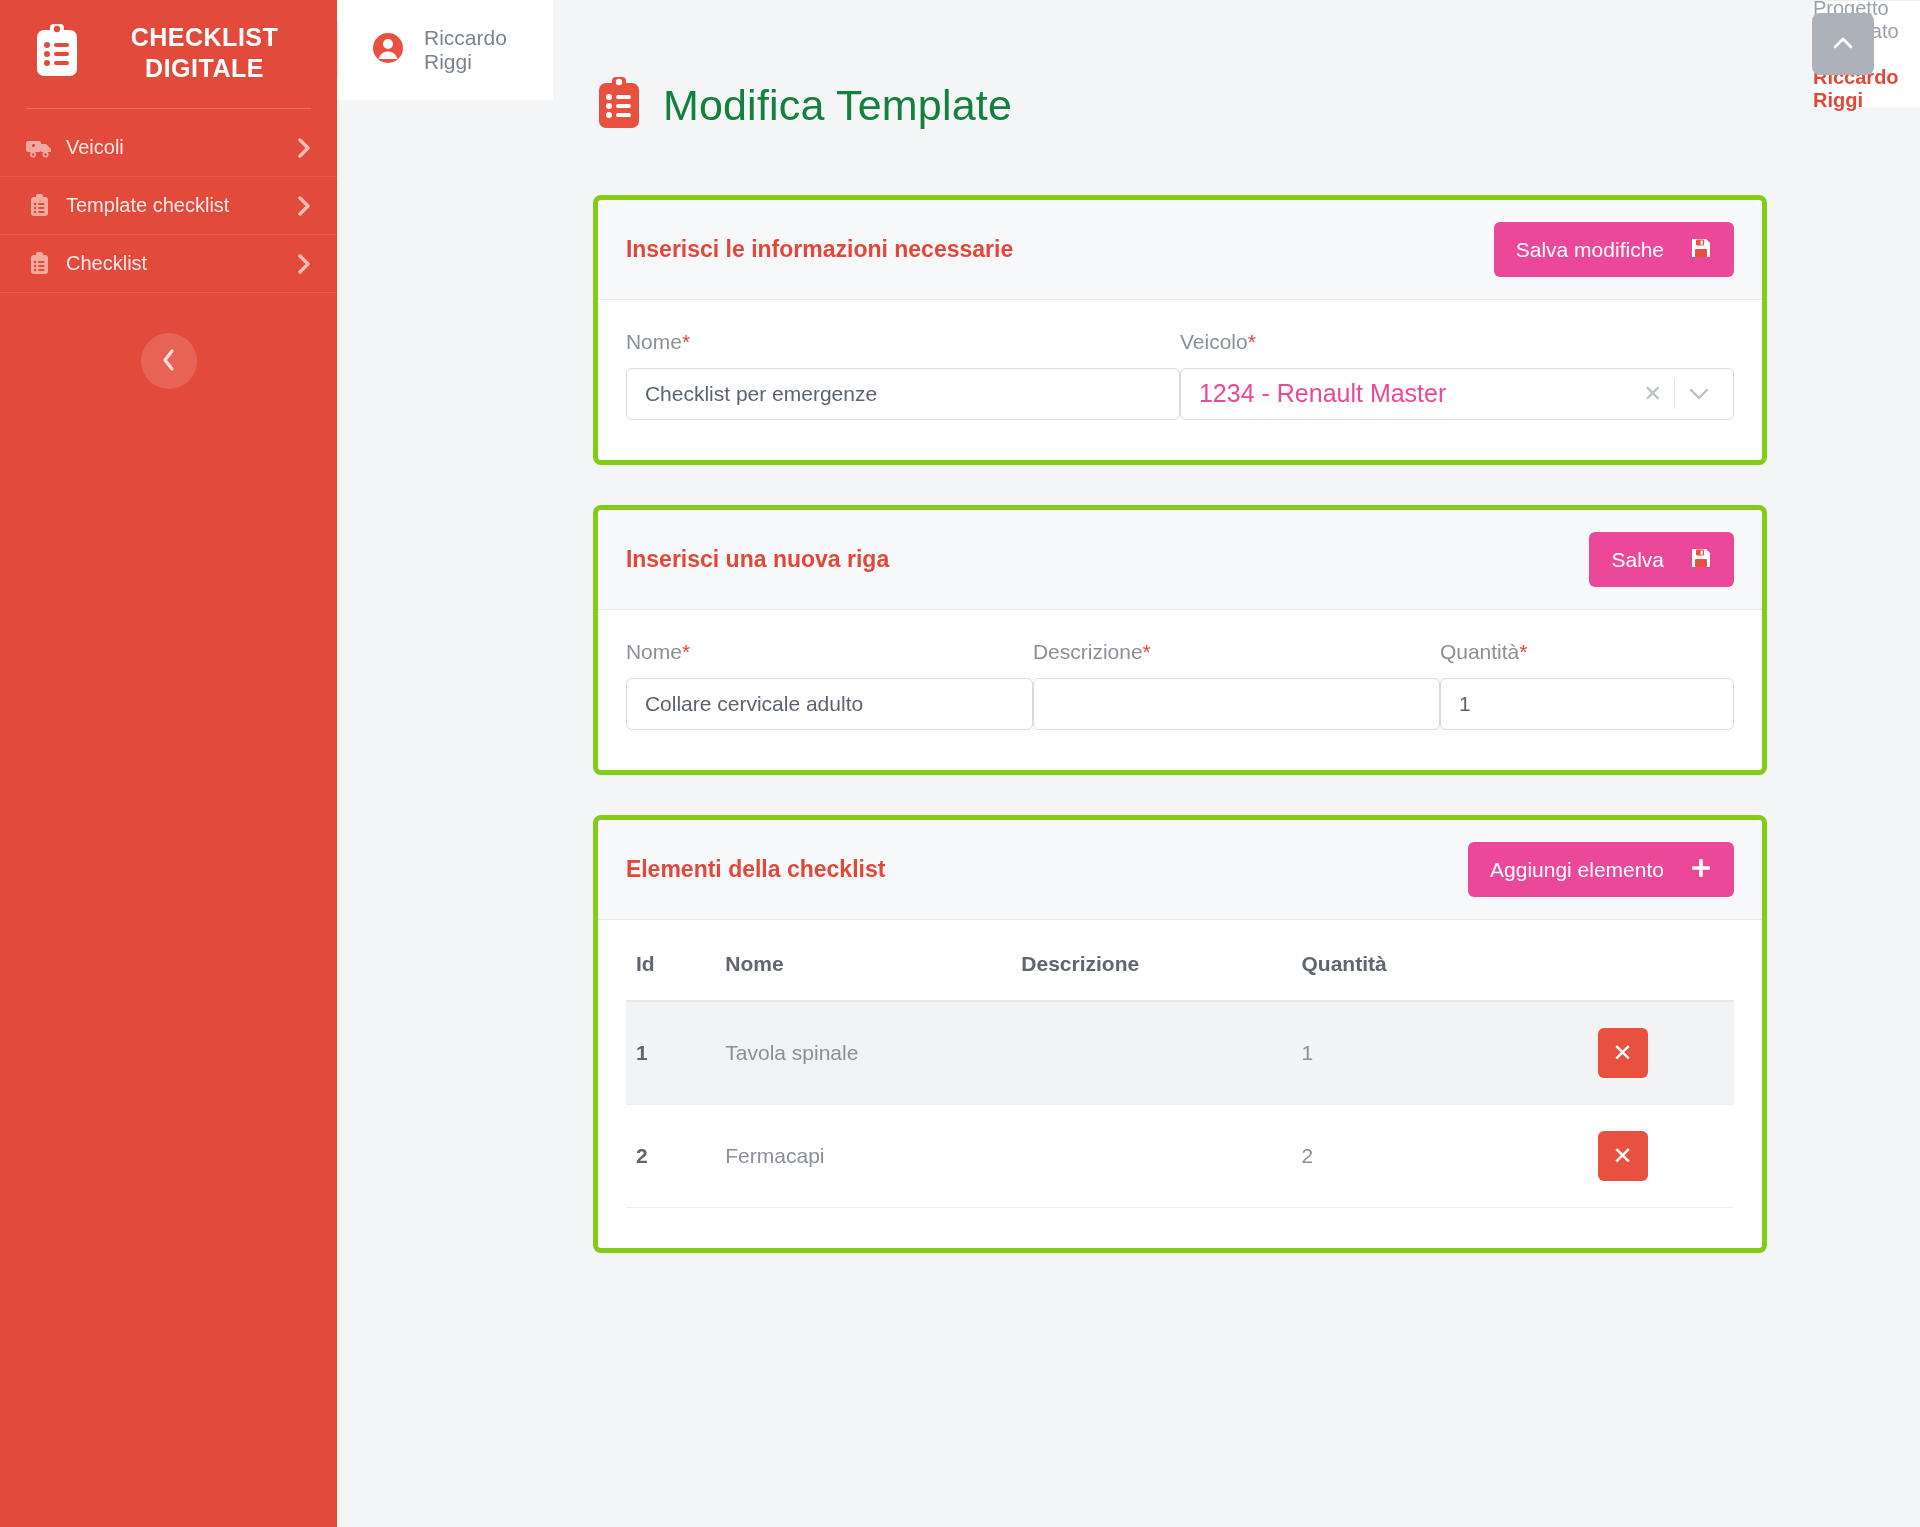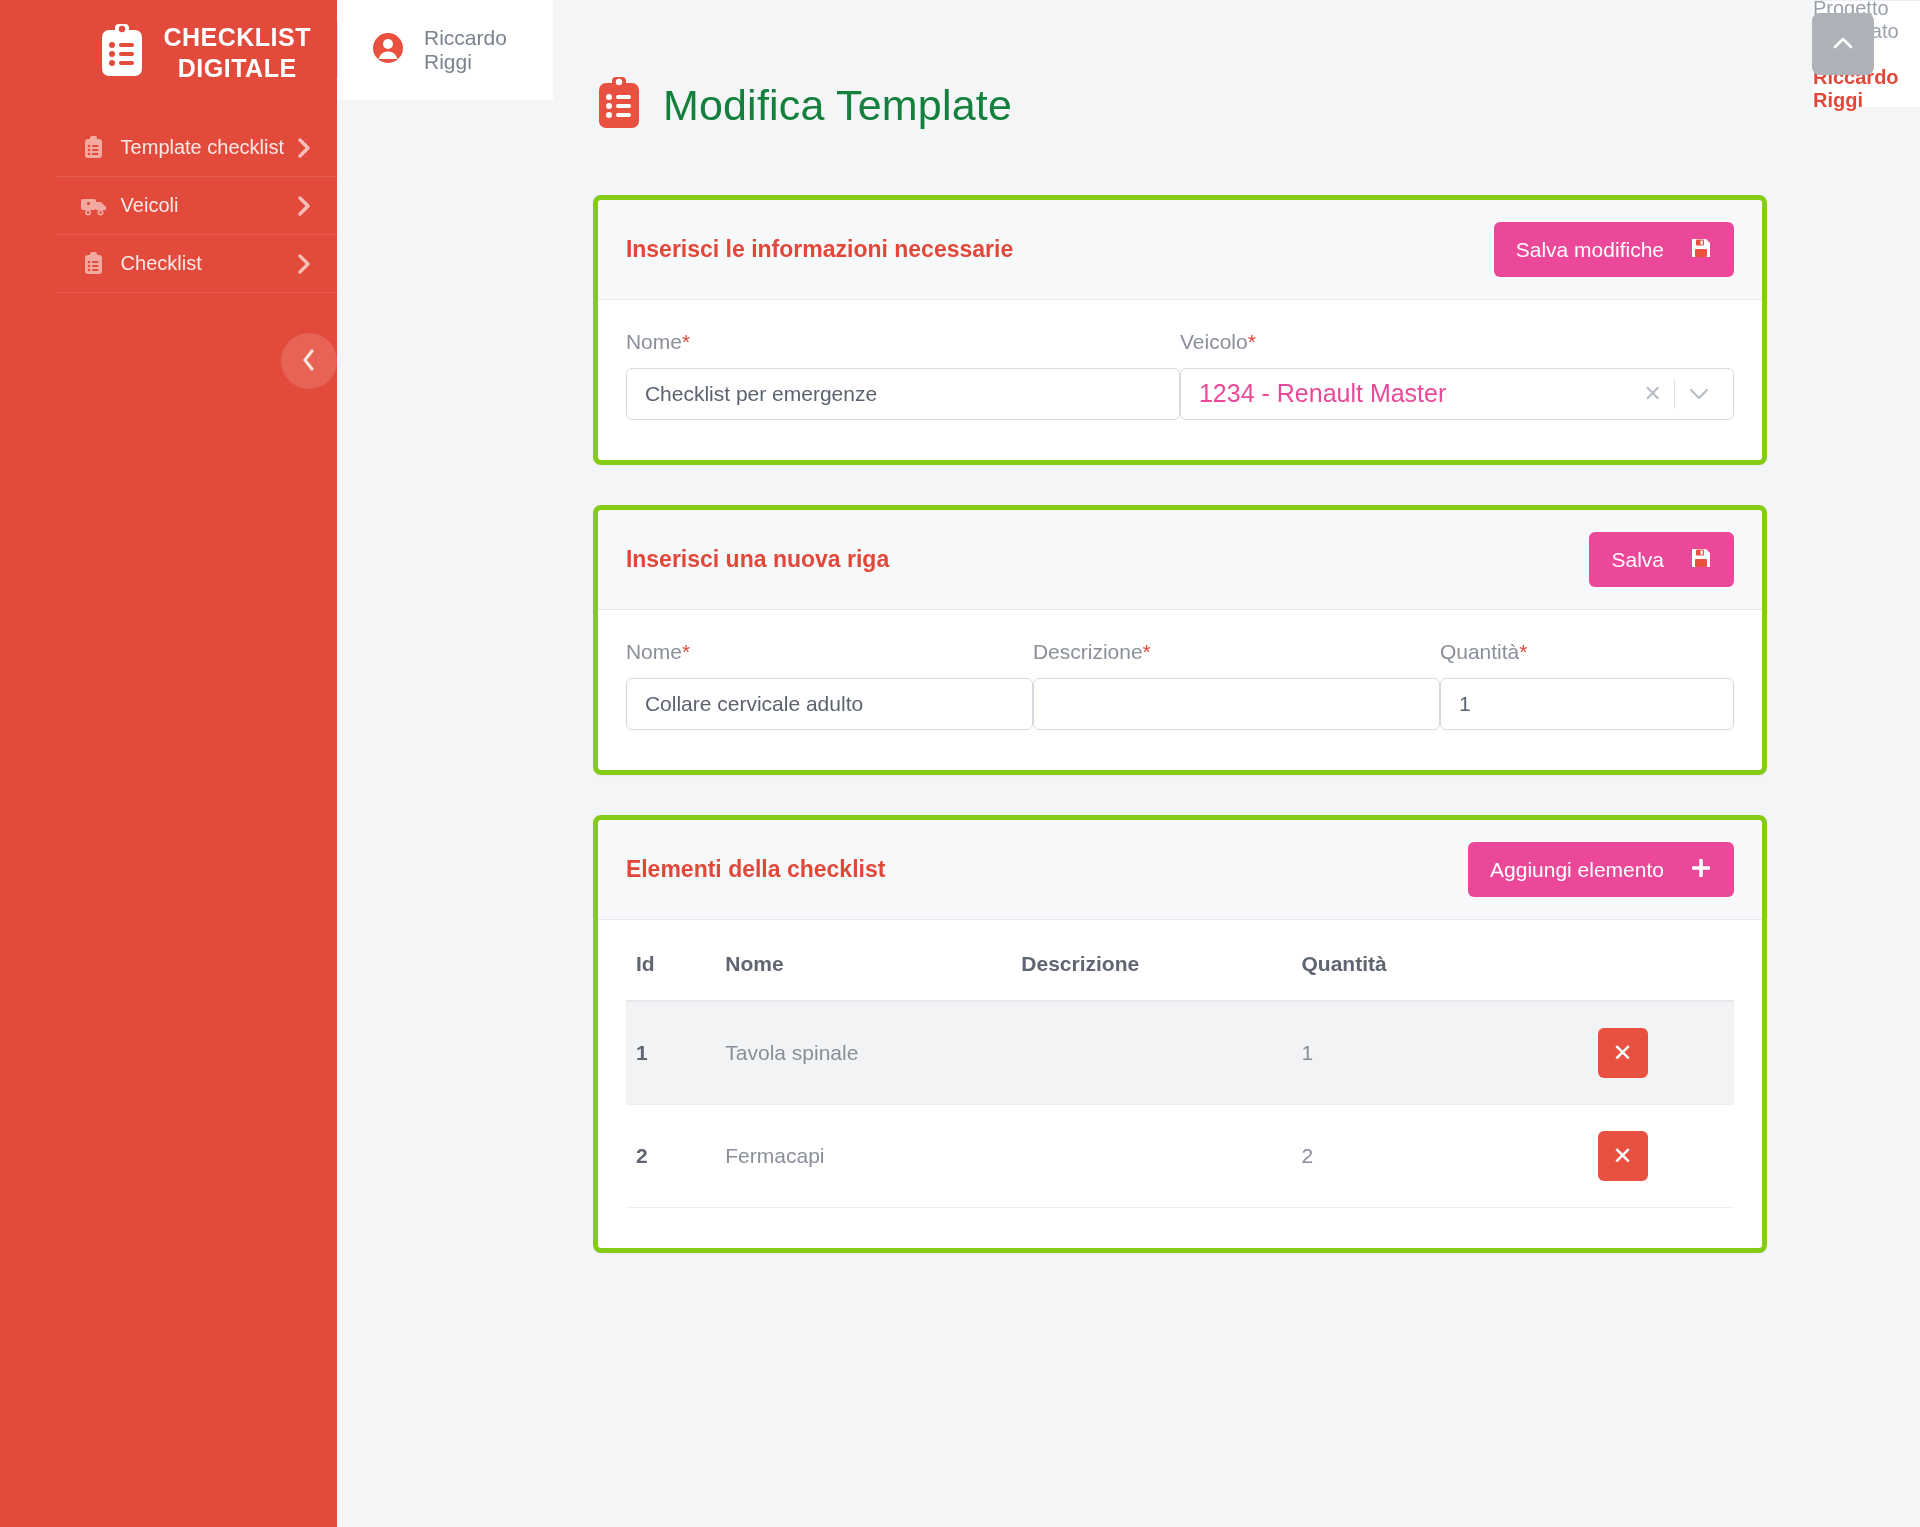--- a/index.html
+++ b/index.html
@@ -15,21 +15,20 @@
 
   
   .sidebar {
     width: 337px;
     flex: 0 0 337px;
     background: #e24a3b;
     color: #ffffff;
     display: flex;
     flex-direction: column;
     position: relative;
-    align-items: flex-end;
   }
   .brand {
     display: flex;
     align-items: center;
     gap: 18px;
     padding: 16px 26px 18px 34px;
     min-height: 108px;
   }
   .brand-icon { flex: 0 0 auto; display: block; }
   .brand-text {
@@ -269,53 +268,53 @@
         <div>DIGITALE</div>
       </div>
     </div>
     <div class="sidebar-divider"></div>
 
     <nav class="nav">
 
 
       <div class="nav-item">
         <span class="nav-icon">
+          <svg width="26" height="20" viewBox="0 0 26 20" aria-hidden="true" fill="#f7c4bd">
+            <rect x="0" y="3" width="15" height="11" rx="2"></rect>
+            <path d="M15 6h5l5 5v3h-10z"></path>
+            <circle cx="7" cy="16.5" r="3" fill="#f7c4bd"></circle>
+            <circle cx="7" cy="16.5" r="1.3" fill="#e24a3b"></circle>
+            <circle cx="19.5" cy="16.5" r="3" fill="#f7c4bd"></circle>
+            <circle cx="19.5" cy="16.5" r="1.3" fill="#e24a3b"></circle>
+            <rect x="6" y="6.6" width="3" height="1.9" fill="#e24a3b"></rect>
+            <rect x="6.6" y="6" width="1.9" height="3" fill="#e24a3b"></rect>
+          </svg>
+        </span>
+        <span class="nav-label">Veicoli</span>
+        <span class="nav-chev">
+          <svg width="13" height="20" viewBox="0 0 13 20" aria-hidden="true">
+              <path d="M2 2l8 8-8 8" fill="none" stroke="#fbd3cd" stroke-width="3.4" stroke-linecap="round" stroke-linejoin="round"></path>
+            </svg>
+        </span>
+      </div>
+
+      <div class="nav-item">
+        <span class="nav-icon">
           <svg width="19" height="23" viewBox="0 0 19 23" aria-hidden="true">
             <rect x="1" y="3" width="17" height="19" rx="3" fill="#f7c4bd"></rect>
             <rect x="6" y="0" width="7" height="5.5" rx="2" fill="#f7c4bd"></rect>
             <circle cx="5" cy="10" r="1.3" fill="#e24a3b"></circle>
             <circle cx="5" cy="14" r="1.3" fill="#e24a3b"></circle>
             <circle cx="5" cy="18" r="1.3" fill="#e24a3b"></circle>
             <rect x="8" y="9" width="6.5" height="2" rx="1" fill="#e24a3b"></rect>
             <rect x="8" y="13" width="6.5" height="2" rx="1" fill="#e24a3b"></rect>
             <rect x="8" y="17" width="6.5" height="2" rx="1" fill="#e24a3b"></rect>
           </svg>
         </span>
         <span class="nav-label">Template checklist</span>
-        <span class="nav-chev">
-          <svg width="13" height="20" viewBox="0 0 13 20" aria-hidden="true">
-              <path d="M2 2l8 8-8 8" fill="none" stroke="#fbd3cd" stroke-width="3.4" stroke-linecap="round" stroke-linejoin="round"></path>
-            </svg>
-        </span>
-      </div>
-
-      <div class="nav-item">
-        <span class="nav-icon">
-          <svg width="26" height="20" viewBox="0 0 26 20" aria-hidden="true" fill="#f7c4bd">
-            <rect x="0" y="3" width="15" height="11" rx="2"></rect>
-            <path d="M15 6h5l5 5v3h-10z"></path>
-            <circle cx="7" cy="16.5" r="3" fill="#f7c4bd"></circle>
-            <circle cx="7" cy="16.5" r="1.3" fill="#e24a3b"></circle>
-            <circle cx="19.5" cy="16.5" r="3" fill="#f7c4bd"></circle>
-            <circle cx="19.5" cy="16.5" r="1.3" fill="#e24a3b"></circle>
-            <rect x="6" y="6.6" width="3" height="1.9" fill="#e24a3b"></rect>
-            <rect x="6.6" y="6" width="1.9" height="3" fill="#e24a3b"></rect>
-          </svg>
-        </span>
-        <span class="nav-label">Veicoli</span>
         <span class="nav-chev">
           <svg width="13" height="20" viewBox="0 0 13 20" aria-hidden="true">
               <path d="M2 2l8 8-8 8" fill="none" stroke="#fbd3cd" stroke-width="3.4" stroke-linecap="round" stroke-linejoin="round"></path>
             </svg>
         </span>
       </div>
 
       <div class="nav-item">
         <span class="nav-icon">
           <svg width="19" height="23" viewBox="0 0 19 23" aria-hidden="true">

